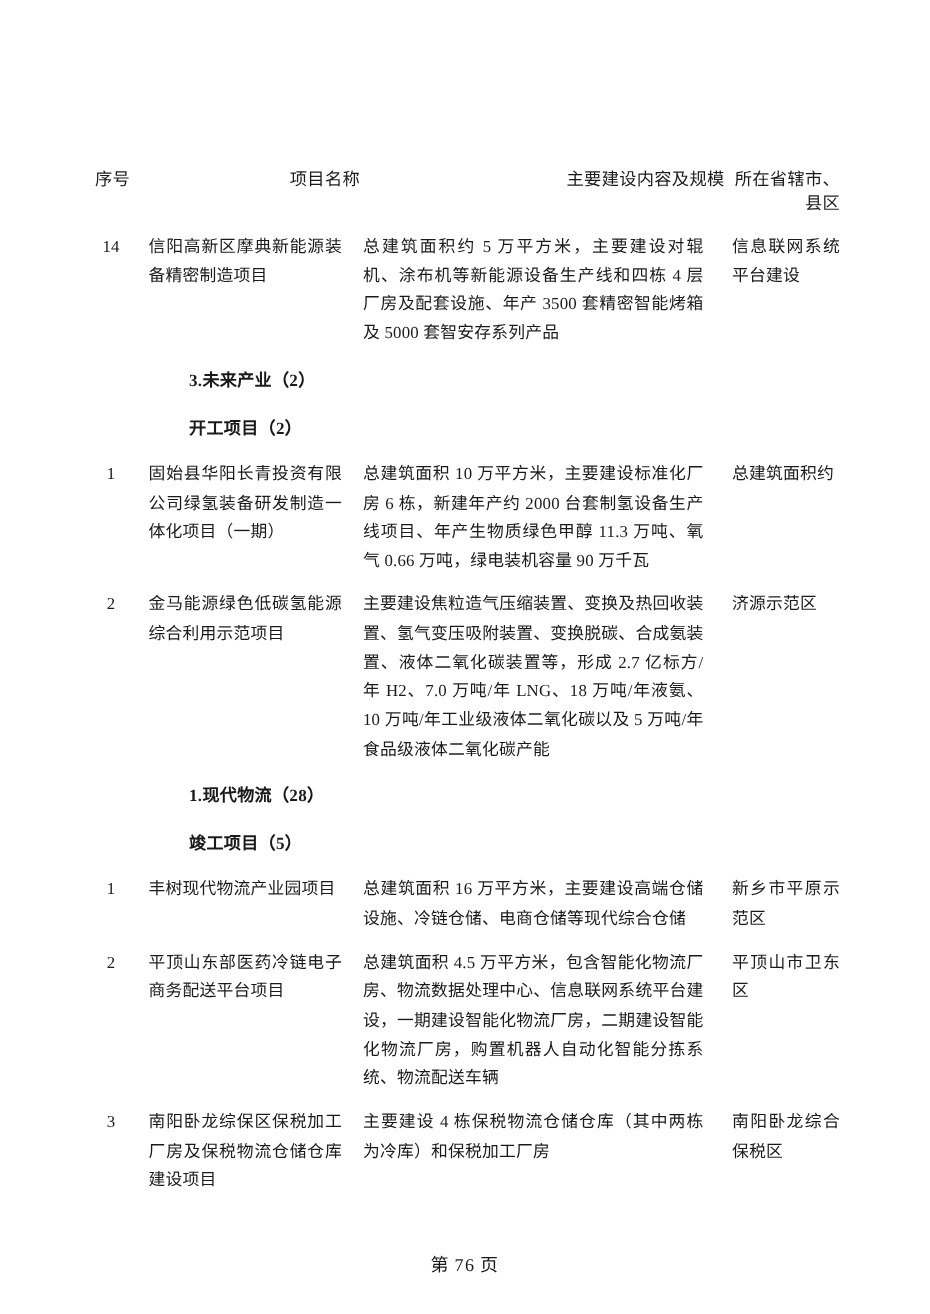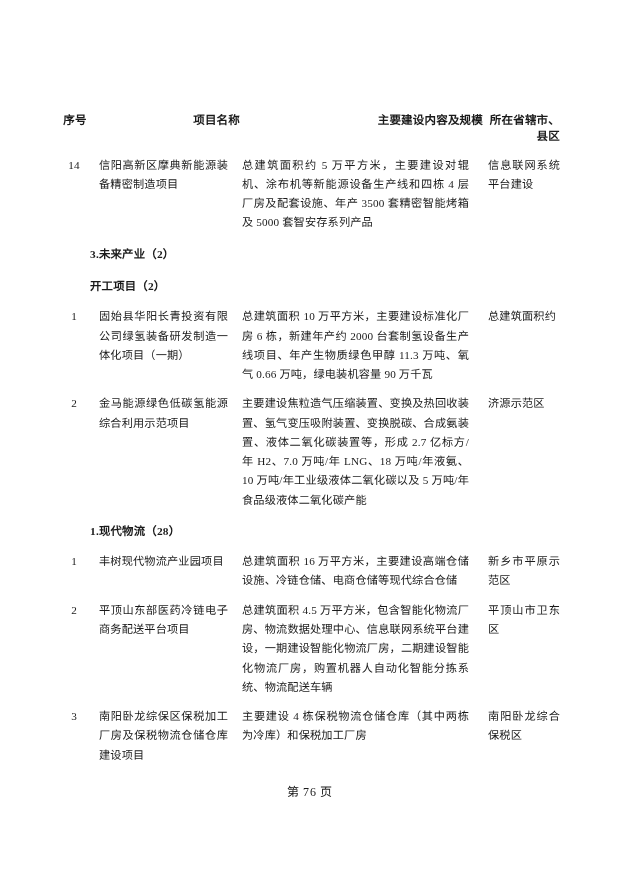--- a/index.html
+++ b/index.html
@@ -34,21 +34,21 @@
     width: 500px;
     border-collapse: collapse;
     table-layout: fixed;
   }
   table.listing col.c-seq    { width: 30px; }
   table.listing col.c-name   { width: 150px; }
   table.listing col.c-detail { width: 243px; }
   table.listing col.c-region { width: 77px; }
 
   thead th {
-    font-weight: bold;
+    font-weight: normal;
     font-size: 11.5px;
     padding: 0 0 6px 0;
     vertical-align: top;
     letter-spacing: 0.2px;
     line-height: 1.42;
   }
   th.h-seq    { text-align: center; }
   th.h-name   { text-align: right; }
   th.h-detail { text-align: right; }
   th.h-region { text-align: right; }
@@ -87,34 +87,35 @@
   
   tr.section-row td {
     padding: 7px 0 6px 0;
   }
   .section-label {
     font-weight: bold;
     font-size: 11.4px;
     line-height: 1.6;
     letter-spacing: 0.2px;
     white-space: nowrap;
+    margin-left: 36px;
   }
   .section-label.lvl-group {
     font-weight: normal;
     padding-left: 1px;
   }
   td.section-cell {
     padding-left: 9px;
   }
 
   
   .page-footer {
     position: absolute;
     left: 0;
-    top: 782px;
+    top: 833px;
     width: 620px;
     text-align: center;
     font-size: 12px;
     letter-spacing: 1px;
   }
   .page-footer .fnum {
     margin: 0 3px;
   }
 </style>
 </head>
@@ -165,20 +166,24 @@
           <tr>
             <td class="d-seq">2</td>
             <td class="d-name">金马能源绿色低碳氢能源综合利用示范项目</td>
             <td class="d-detail">主要建设焦粒造气压缩装置、变换及热回收装置、氢气变压吸附装置、变换脱碳、合成氨装置、液体二氧化碳装置等，形成 2.7 亿标方/年 H2、7.0 万吨/年 LNG、18 万吨/年液氨、10 万吨/年工业级液体二氧化碳以及 5 万吨/年食品级液体二氧化碳产能</td>
             <td class="d-region">济源示范区</td>
           </tr>
           <tr class="section-row">
             <td class="d-seq"></td>
             <td class="section-cell" colspan="3"><span class="section-label">1.现代物流（28）</span></td>
           </tr>
+          <tr class="section-row">
+            <td class="d-seq"></td>
+            <td class="section-cell" colspan="3"><span class="section-label">竣工项目（5）</span></td>
+          </tr>
           <tr>
             <td class="d-seq">1</td>
             <td class="d-name">丰树现代物流产业园项目</td>
             <td class="d-detail">总建筑面积 16 万平方米，主要建设高端仓储设施、冷链仓储、电商仓储等现代综合仓储</td>
             <td class="d-region">新乡市平原示范区</td>
           </tr>
           <tr>
             <td class="d-seq">2</td>
             <td class="d-name">平顶山东部医药冷链电子商务配送平台项目</td>
             <td class="d-detail">总建筑面积 4.5 万平方米，包含智能化物流厂房、物流数据处理中心、信息联网系统平台建设，一期建设智能化物流厂房，二期建设智能化物流厂房，购置机器人自动化智能分拣系统、物流配送车辆</td>

